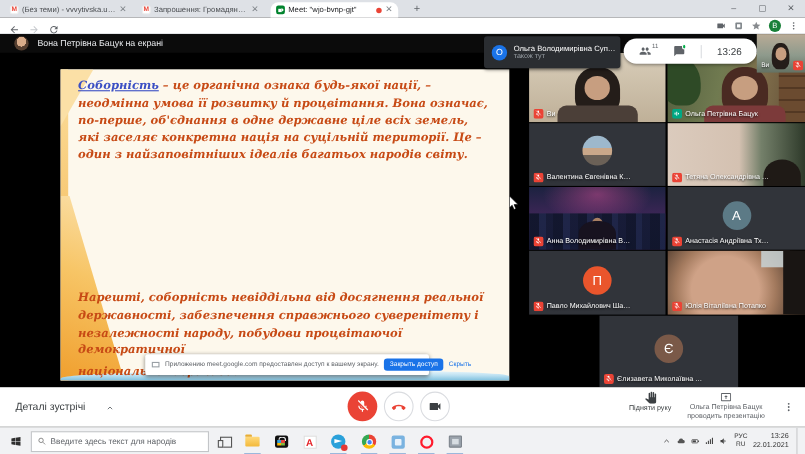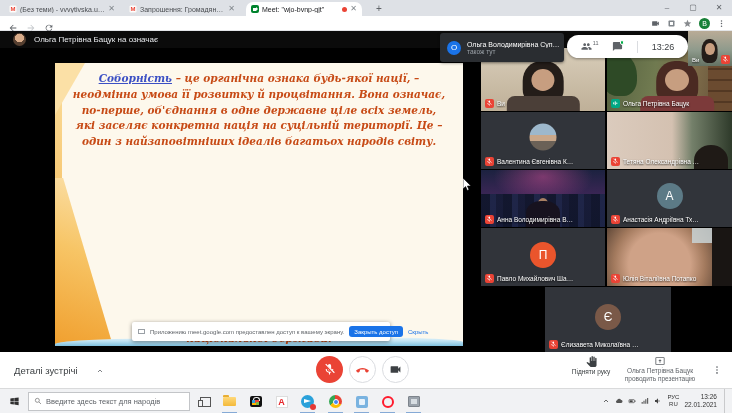--- a/index.html
+++ b/index.html
@@ -50,21 +50,21 @@
   .slide{position:absolute;left:55px;top:15px;width:408px;height:283px;background:#fdf8ec;overflow:hidden}
   .sw-top{position:absolute;left:0;top:0;width:30px;height:52px;background:#fbe0a6;
           clip-path:polygon(0 0,100% 0,0 100%)}
   .sw-bot{position:absolute;left:0;bottom:0;width:58px;height:168px;
           background:linear-gradient(20deg,#f09f2e 0%,#f7c566 55%,#fbe2ae 100%);
           clip-path:polygon(0 0,0 100%,100% 100%,14% 0)}
   .sw-edge{position:absolute;left:0;top:0;bottom:0;width:7px;background:linear-gradient(180deg,#fbdf9f,#f2ab3c)}
   .blue-band{position:absolute;left:0;right:0;bottom:0;height:9px;
              background:linear-gradient(180deg,#eaf6fb 0%,#bfe2f2 45%,#7fc0de 100%);
              border-radius:50% 30% 0 0/7px 5px 0 0}
-  .p{position:absolute;left:16px;right:16px;text-align:center;font-family:"DejaVu Serif",serif;
+  .p{position:absolute;left:16px;right:16px;text-align:left;font-family:"DejaVu Serif",serif;
      font-style:italic;font-weight:bold;color:#c74a15;font-size:10.5px;line-height:1.5}
   .p .term{color:#3b4fc4;text-decoration:underline}
   .p1{top:8px}.p2{top:117px}.p3{top:201px}.p4{top:268px;z-index:1}
   .cursor{position:absolute;left:463px;top:130px;z-index:7}
 
   .sharebar{position:absolute;left:132px;top:274px;width:258px;height:19px;background:#fff;border-radius:2px;
             box-shadow:0 1px 4px rgba(0,0,0,.45);display:flex;align-items:center;gap:5px;padding:0 6px;z-index:6}
   .sb-ico{width:7px;height:5px;border:1px solid #9aa0a6;flex:0 0 auto}
   .sb-text{font-size:6px;color:#5f6368;white-space:nowrap}
   .sb-btn{background:#1a73e8;color:#fff;font-size:6px;padding:2.5px 5px;border-radius:3px;white-space:nowrap}
@@ -248,30 +248,31 @@
     <span class="br-avatar">В</span>
     <svg viewBox="0 0 24 24">
         <circle cx="12" cy="5" r="2" fill="#5f6368"></circle>
         <circle cx="12" cy="12" r="2" fill="#5f6368"></circle>
         <circle cx="12" cy="19" r="2" fill="#5f6368"></circle>
       </svg>
   </div>
 
   <div class="meet-header">
     <span class="mh-avatar"></span>
-    <span class="mh-title">Ольга Петрівна Бацук на означає</span>
+    <span class="mh-title">Вона Петрівна Бацук на екрані</span>
   </div>
 
   <div class="stage">
     <div class="slide">
       <div class="sw-edge"></div>
       <div class="sw-top"></div>
       <div class="sw-bot"></div>
       <div class="blue-band"></div>
       <div class="p p1"><span class="term">Соборність</span><span> – це органічна ознака будь-якої нації, – неодмінна умова її розвитку й процвітання.</span><span> Вона означає, по-перше, об'єднання в одне державне ціле всіх земель, які заселяє конкретна нація на суцільній території. Це – один з найзаповітніших ідеалів багатьох народів світу.</span></div>
+      <div class="p p3">Нарешті, соборність невіддільна від досягнення реальної державності, забезпечення справжнього суверенітету і незалежності народу, побудови процвітаючої демократичної</div>
       <div class="p p4">національної держави.</div>
     </div>
     <div class="sharebar">
       <span class="sb-ico"></span>
       <span class="sb-text">Приложению meet.google.com предоставлен доступ к вашему экрану.</span>
       <span class="sb-btn">Закрыть доступ</span>
       <span class="sb-hide">Скрыть</span>
     </div>
     <svg class="cursor" width="9" height="13" viewBox="0 0 9 13">
       <path d="M0 0 L0 11 L2.6 8.6 L4.3 12.5 L6 11.8 L4.4 8 L8 8 Z" fill="#fff" stroke="#000" stroke-width=".6"></path>

